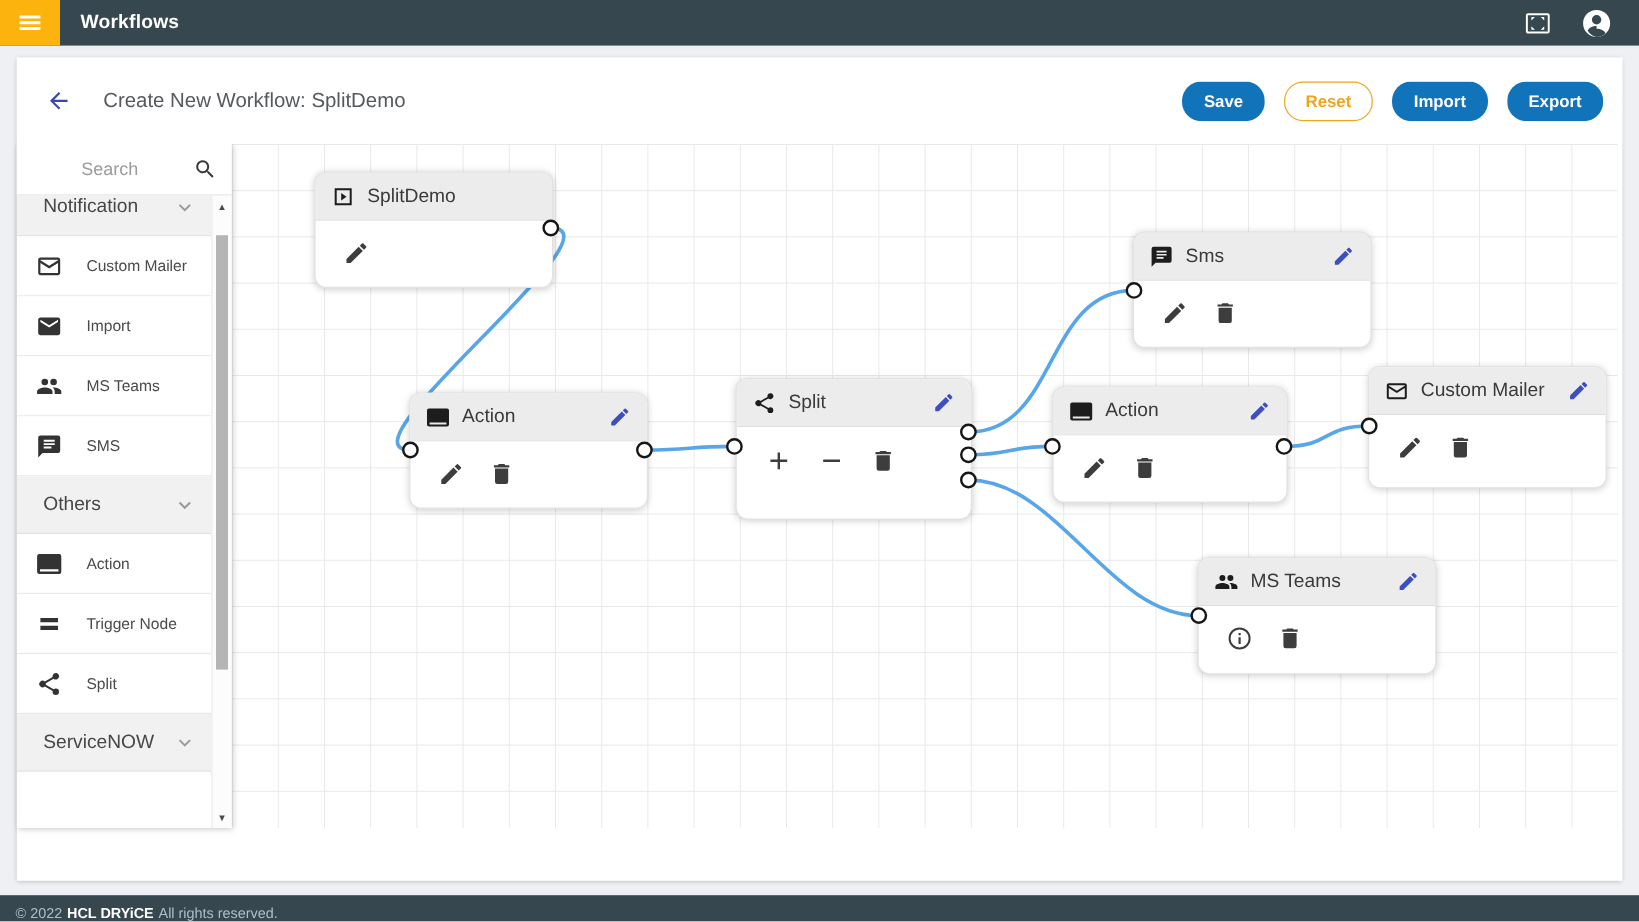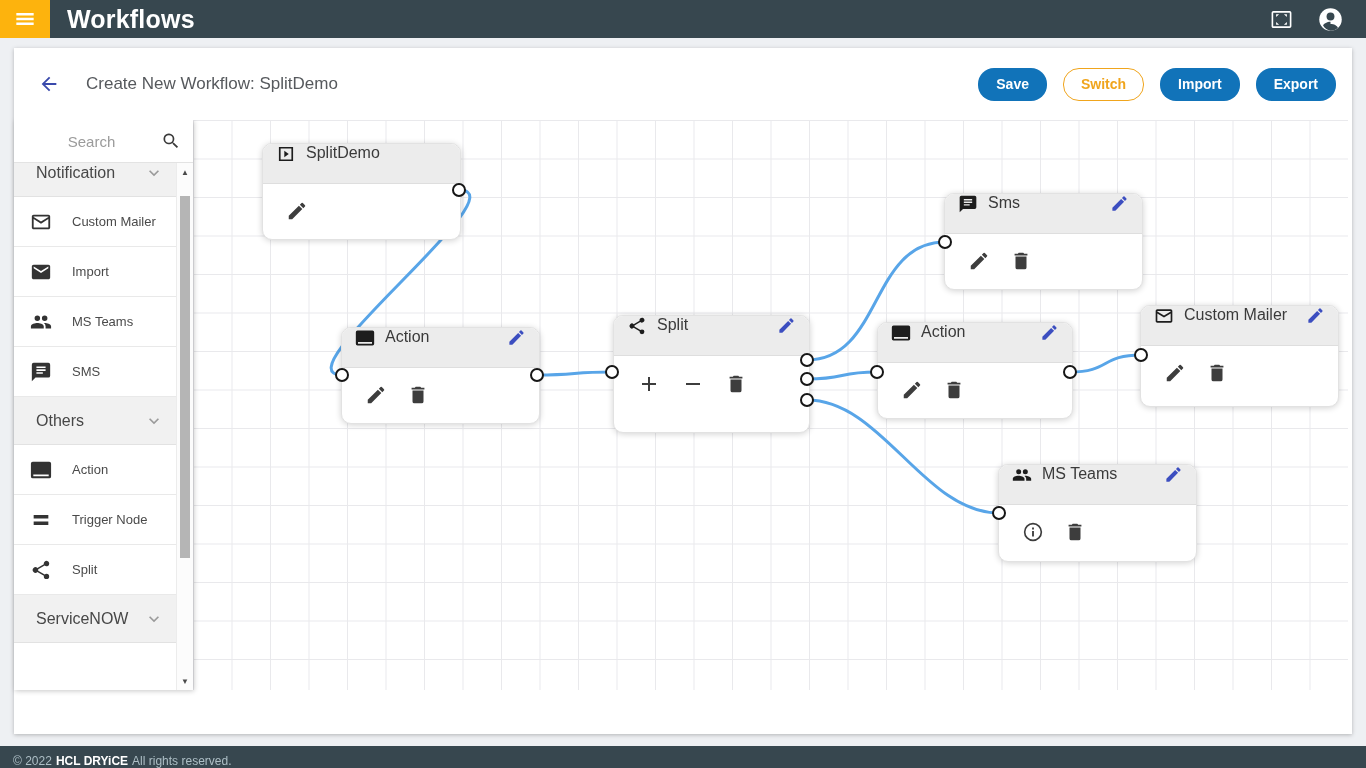--- a/index.html
+++ b/index.html
@@ -3,21 +3,21 @@
 <meta charset="utf-8">
 <style>
   * { margin:0; padding:0; box-sizing:border-box; }
   html,body { width:1366px; height:768px; overflow:hidden; }
   body { font-family:"Liberation Sans","DejaVu Sans",sans-serif; background:#eef0f3; position:relative; }
   svg.ic { display:block; }
 
   
   .topbar { position:absolute; top:0; left:0; right:0; height:38px; background:#37474f; display:flex; align-items:center; z-index:30; }
   .menu-btn { width:50px; height:38px; background:#fdb30d; color:#fff; display:flex; align-items:center; justify-content:center; cursor:pointer; }
-  .topbar-title { color:#fff; font-size:25px; font-weight:700; margin-left:17px; letter-spacing:.2px; }
+  .topbar-title { color:#fff; font-size:16px; font-weight:700; margin-left:17px; letter-spacing:.2px; }
   .topbar-right { margin-left:auto; display:flex; align-items:center; gap:24px; margin-right:22px; color:#fff; }
 
   
   .card { position:absolute; left:14px; top:48px; width:1338px; height:686px; background:#fff; box-shadow:0 1px 4px rgba(0,0,0,.25); z-index:5;padding-left:32px; }
   .card-header { position:absolute; top:0; left:0; right:0; height:72px; display:flex; align-items:center; padding:0 16px; background:#fff; z-index:12; }
   .back-btn { color:#3949ab; margin-left:8px; cursor:pointer; display:flex; }
   .page-title { font-size:17px; color:#56595d; margin-left:26px; }
   .header-actions { margin-left:auto; display:flex; gap:16px; }
   .btn { height:33px; padding:0 17px; border-radius:16px; font-size:14px; font-weight:700; border:1px solid transparent; cursor:pointer; font-family:inherit; }
   .btn.solid { background:#1173b9; color:#fff; }
@@ -38,21 +38,21 @@
   .sb { position:absolute; top:43px; right:0; bottom:0; width:17px; background:#fcfcfc; border-left:1px solid #ececec; }
   .sb-arrow { position:absolute; left:0; width:100%; height:18px; display:flex; align-items:center; justify-content:center; font-size:8px; color:#4a4a4a; cursor:pointer; }
   .sb-thumb { position:absolute; left:3px; width:10px; top:33px; height:362px; background:#b5b5b5; cursor:pointer; }
 
   
   .canvas { position:absolute; left:179px; top:72px; width:1155px; height:570px; background:#fff;
     background-image:linear-gradient(#e9e9ec 1px,transparent 1px),linear-gradient(90deg,#e9e9ec 1px,transparent 1px);
     background-size:38.5px 38.5px; }
   .edges { position:absolute; left:0; top:0; z-index:1; pointer-events:none; }
   .node { position:absolute; background:#fff; border:1px solid #e2e2e2; border-radius:10px; box-shadow:0 1px 6px rgba(0,0,0,.18); z-index:2; }
-  .node-header { height:40px; background:#ececec; border-bottom:1px solid #dedede; border-radius:9px 9px 0 0; display:flex; align-items:flex-start; padding:0 13px; }
+  .node-header { height:40px; background:#ececec; border-bottom:1px solid #dedede; border-radius:9px 9px 0 0; display:flex; align-items:center; padding:0 13px; }
   .node-hicon { color:#1d1d1d; display:flex; margin-right:10px; }
   .node-title { font-size:16px; color:#3a3a3a; white-space:nowrap; }
   .node-edit { margin-left:auto; color:#3c4ec0; display:flex; cursor:pointer; }
   .node-body { display:flex; align-items:center; gap:20px; padding:16px 0 0 23px; color:#3d3d3d; }
   .node-body .act { display:flex; cursor:pointer; }
   .port { position:absolute; width:14px; height:14px; border:2px solid #161616; background:#fff; border-radius:50%; z-index:4; transform:translate(-50%,-50%); cursor:crosshair; }
 
   
   .footer { position:absolute; left:0; bottom:0; width:100%; height:22px; background:#37474f; display:flex; align-items:flex-end; padding-left:13px; font-size:12px; color:#aebfc6; z-index:30; }
   .footer b { color:#fff; margin:0 4px; font-weight:700; }
@@ -90,21 +90,21 @@
 
   <div class="card-header">
     <span class="back-btn">
         <svg class="ic" viewBox="0 0 24 24" width="22" height="22" fill="currentColor">
           <path d="M20 11H7.83l5.59-5.59L12 4l-8 8 8 8 1.41-1.41L7.83 13H20v-2z"></path>
         </svg>
       </span>
     <span class="page-title">Create New Workflow: SplitDemo</span>
     <span class="header-actions" id="header-actions" style="margin-left: auto; display: flex; gap: 16px;">
         <button class="btn solid">Save</button>
-        <button class="btn outline">Switch</button>
+        <button class="btn outline">Reset</button>
         <button class="btn solid">Import</button>
         <button class="btn solid">Export</button>
       </span>
   </div>
 
   <div class="sidebar">
     <div class="search-row">
       <input class="search-input" type="text" placeholder="Search" style="">
       <span class="search-ic">
           <svg class="ic" viewBox="0 0 24 24" width="20" height="20" fill="currentColor">

